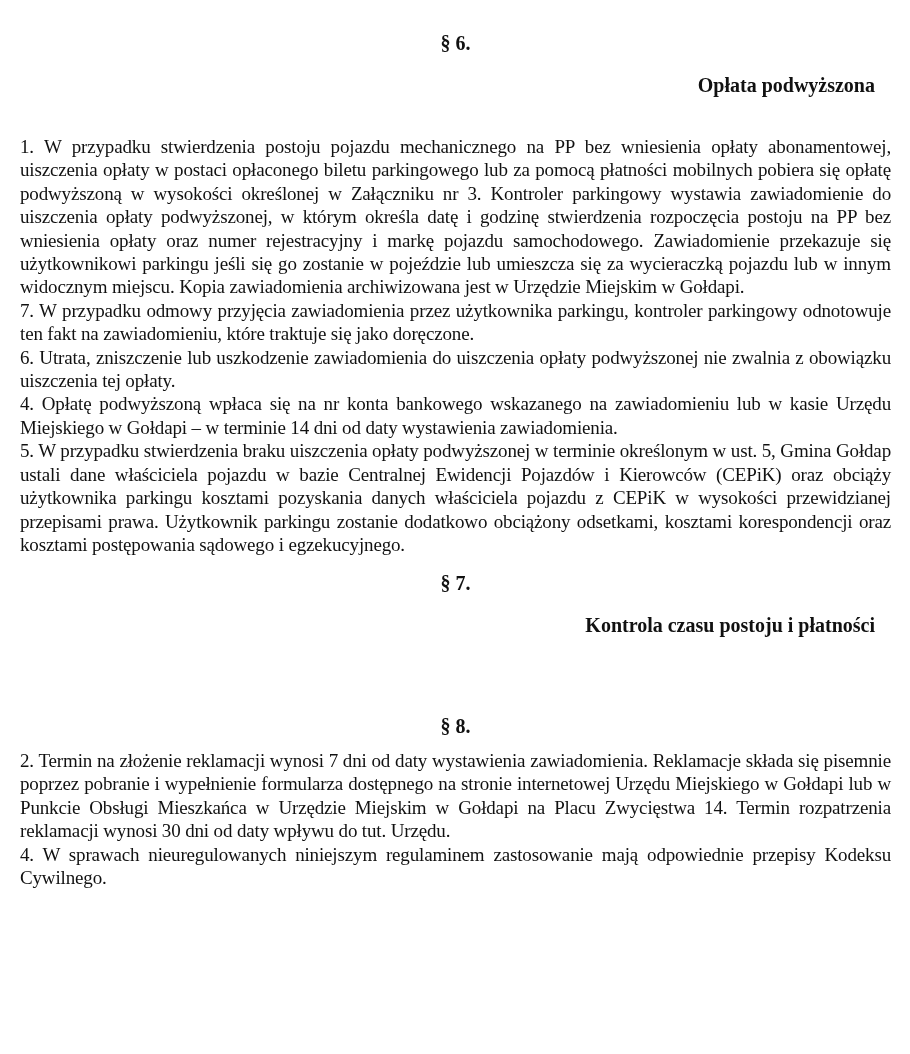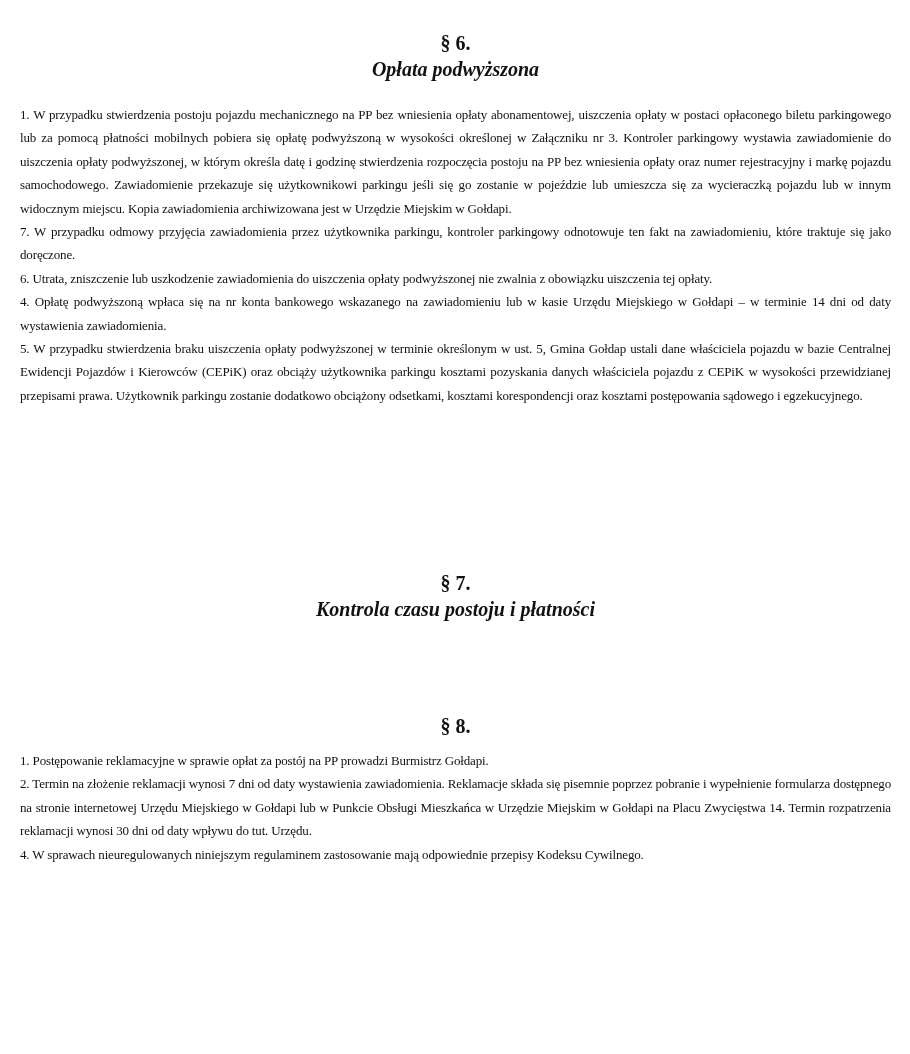--- a/index.html
+++ b/index.html
@@ -8,26 +8,26 @@
     font-family: "Liberation Serif", "DejaVu Serif", serif;
     color: #111111;
   }
   .page { position: relative; width: 910px; height: 1054px; }
   .section { position: absolute; left: 20px; width: 871px; }
   .num {
     text-align: center; font-weight: bold; font-size: 20px;
     line-height: 26px; margin: 0;
   }
   .title {
-    text-align: center; font-weight: bold; font-size: 20px;
-    line-height: 26px; margin: 0; font-style: italic;
+    text-align: right; font-weight: bold; font-size: 20px;
+    line-height: 26px; margin: 16px;
   }
   .title.small { font-size: 18.5px; }
   .para {
-    font-size: 13px; line-height: 23.4px; margin: 0;
+    font-size: 19px; line-height: 23.4px; margin: 0;
     text-align: justify; text-align-last: left;
     letter-spacing: -0.15px;
   }
   .gap-lg { height: 21px; }
   .gap-sm { height: 10px; }
 </style>
 </head>
 <body>
 
 <div class="page">
@@ -45,18 +45,17 @@
 
   <section class="section" style="top:570px;">
     <p class="num">§ 7.</p>
     <p class="title">Kontrola czasu postoju i płatności</p>
     <div class="gap-lg"></div>
   </section>
 
   <section class="section" style="top:713px;">
     <p class="num">§ 8.</p>
     <div class="gap-sm"></div>
-    <p class="para">1. Postępowanie reklamacyjne w sprawie opłat za postój na PP prowadzi Burmistrz Gołdapi.</p>
     <p class="para">2. Termin na złożenie reklamacji wynosi 7 dni od daty wystawienia zawiadomienia. Reklamacje składa się pisemnie poprzez pobranie i wypełnienie formularza dostępnego na stronie internetowej Urzędu Miejskiego w Gołdapi lub w Punkcie Obsługi Mieszkańca w Urzędzie Miejskim w Gołdapi na Placu Zwycięstwa 14. Termin rozpatrzenia reklamacji wynosi 30 dni od daty wpływu do tut. Urzędu.</p>
     <p class="para">4. W sprawach nieuregulowanych niniejszym regulaminem zastosowanie mają odpowiednie przepisy Kodeksu Cywilnego.</p>
   </section>
 
 </div>
 
 </body></html>

